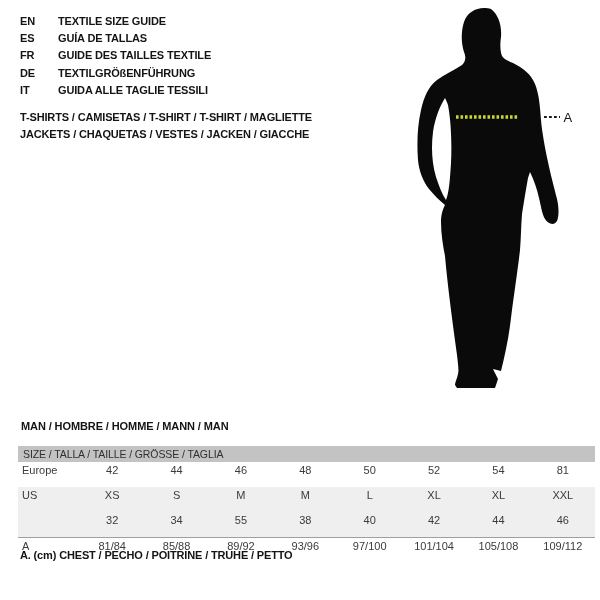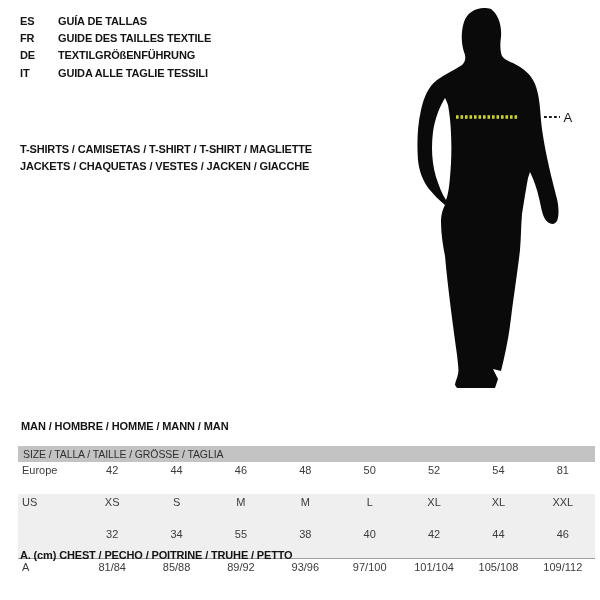--- a/index.html
+++ b/index.html
@@ -6,41 +6,45 @@
   body{
     width:600px;height:600px;position:relative;background:#ffffff;
     font-family:"Liberation Sans", sans-serif;color:#141414;overflow:hidden;
   }
   
   .lang-block{position:absolute;left:20px;top:13px;}
   .lang-row{display:flex;font-weight:bold;font-size:11px;line-height:17.2px;letter-spacing:-0.15px;}
   .lang-code{width:38px;}
   
   .cat-block{position:absolute;left:20px;top:109px;font-weight:bold;font-size:11px;
-             line-height:16.8px;letter-spacing:-0.15px;margin-top:32px;}
+             line-height:16.8px;letter-spacing:-0.15px;}
   
   .figure{position:absolute;left:410px;top:0px;width:170px;height:396px;}
   
   .section-title{position:absolute;left:21px;top:420px;font-weight:bold;font-size:11px;letter-spacing:-0.1px;}
   
   .size-table{position:absolute;left:18px;top:446px;width:577px;font-size:11px;color:#3b3b3b;}
   .t-header{height:16px;line-height:16px;background:#c3c3c3;color:#303030;
             padding-left:5px;font-size:10.5px;letter-spacing:-0.1px;}
-  .t-row{display:grid;grid-template-columns:62px repeat(8,1fr);height:32px;line-height:17px;}
+  .t-row{display:grid;grid-template-columns:62px repeat(8,1fr);height:25px;line-height:17px;}
   .t-row .lbl{padding-left:4px;text-align:left;}
   .t-row .val{text-align:center;}
   .stripe{background:#efefef;}
   .t-divider{height:1px;background:#9f9f9f;}
   
   .footnote{position:absolute;left:20px;top:549px;font-weight:bold;font-size:11px;letter-spacing:-0.15px;}
 </style>
 </head>
 <body>
 
 <div class="lang-block">
+  <div class="lang-row">
+    <span class="lang-code">EN</span>
+    <span>TEXTILE SIZE GUIDE</span>
+  </div>
   <div class="lang-row">
     <span class="lang-code">ES</span>
     <span>GUÍA DE TALLAS</span>
   </div>
   <div class="lang-row">
     <span class="lang-code">FR</span>
     <span>GUIDE DES TAILLES TEXTILE</span>
   </div>
   <div class="lang-row">
     <span class="lang-code">DE</span>

